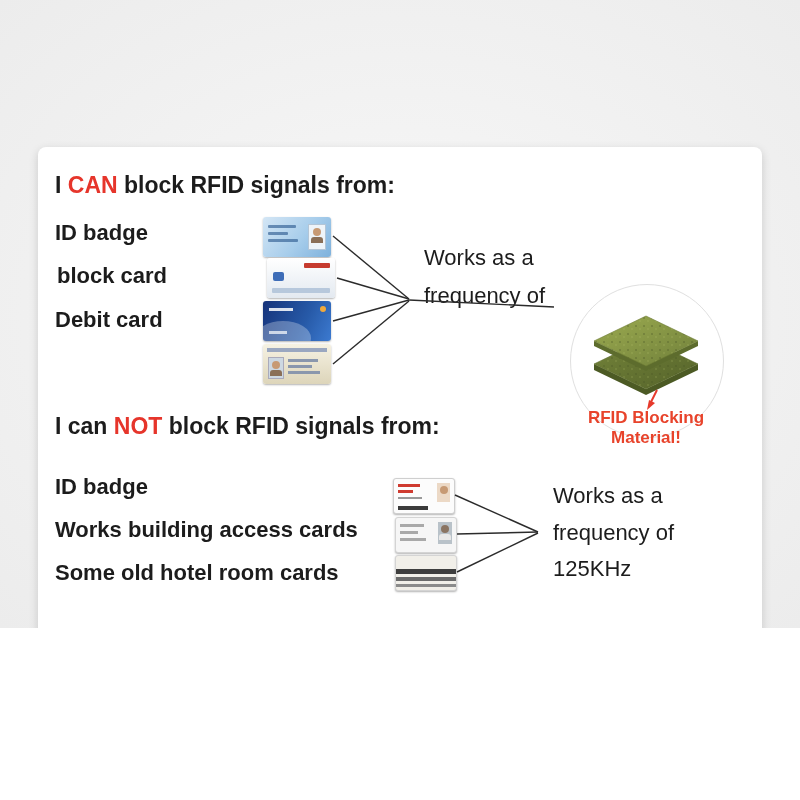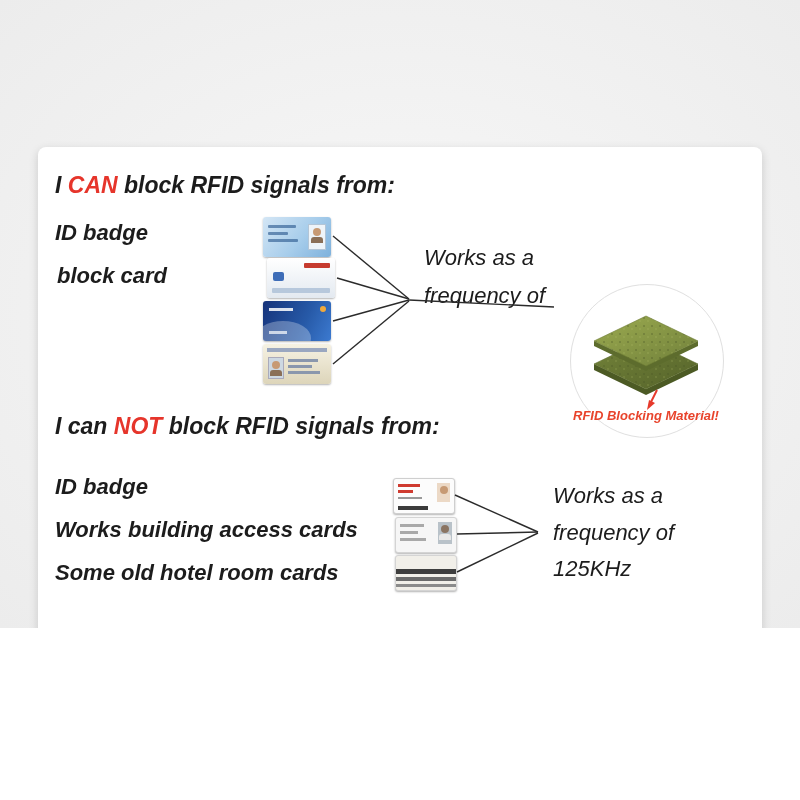--- a/index.html
+++ b/index.html
@@ -1,18 +1,18 @@
 <!DOCTYPE html>
 <html><head>
 <meta charset="utf-8">
 <style>
   html,body{margin:0;padding:0;}
   .page{position:relative;width:800px;height:628px;overflow:hidden;
         background:radial-gradient(ellipse at center,#f8f8f8 0%,#ececec 100%);
-        font-family:"Liberation Sans",sans-serif;font-style:italic;}
+        font-family:"Liberation Sans",sans-serif;}
   .product-card{position:absolute;left:38px;top:147px;width:724px;height:507px;
         background:#ffffff;border-radius:8px;box-shadow:0 3px 10px rgba(0,0,0,.16);}
   .h{position:absolute;font-size:23px;font-weight:700;color:#1c1c1c;white-space:nowrap;}
   .item{position:absolute;font-size:22px;font-weight:700;color:#1c1c1c;white-space:nowrap;}
   .note{position:absolute;font-size:22px;font-weight:400;color:#1c1c1c;white-space:nowrap;}
   .red{color:#e6352b;}
 
   .thumb{position:absolute;border-radius:3px;overflow:hidden;box-shadow:0 1px 2px rgba(0,0,0,.3);}
   .face{width:8px;height:8px;border-radius:50%;background:#c79a74;margin:3px auto 1px;}
   .bust{width:12px;height:6px;border-radius:3px 3px 0 0;background:#8a6f57;margin:0 auto;}
@@ -53,34 +53,35 @@
   .t-access .face{background:#8a7462;} .t-access .bust{background:#e8e8e8;}
 
   .t-hotel{background:#f1efe9;border:1px solid #d4d4d4;}
   .t-hotel .s1{position:absolute;left:0;right:0;top:38%;height:5px;background:#3e3e3e;}
   .t-hotel .s2{position:absolute;left:0;right:0;top:62%;height:4px;background:#6b6b6b;}
   .t-hotel .s3{position:absolute;left:0;right:0;top:82%;height:3px;background:#8b8b8b;}
 
   .material-circle{position:absolute;left:570px;top:284px;width:152px;height:152px;
         border:1px solid #e0e0e0;border-radius:50%;background:#fff;}
   .material-label{position:absolute;left:570px;top:408px;width:152px;text-align:center;
-        font-size:13px;font-weight:700;color:#e8432b;}
+        font-size:17px;font-weight:700;color:#e8432b;}
   .connectors{position:absolute;left:0;top:0;pointer-events:none;}
 </style>
 </head>
 <body>
 
 <div class="page">
 
   <div class="product-card"></div>
 
   <div class="h" style="left:55px;top:172px"><span>I </span><span class="red">CAN</span><span> block RFID signals from:</span></div>
 
   <div class="item" style="left:55px;top:220px">ID badge</div>
   <div class="item" style="left:57px;top:263px">block card</div>
+  <div class="item" style="left:55px;top:307px">Debit card</div>
 
   <div class="thumb t-id" style="left:263px;top:217px;width:68px;height:40px">
     <div class="ln ln1"></div>
     <div class="ln ln2"></div>
     <div class="ln ln3"></div>
     <div class="photo">
       <div class="face"></div>
       <div class="bust"></div>
     </div>
   </div>

